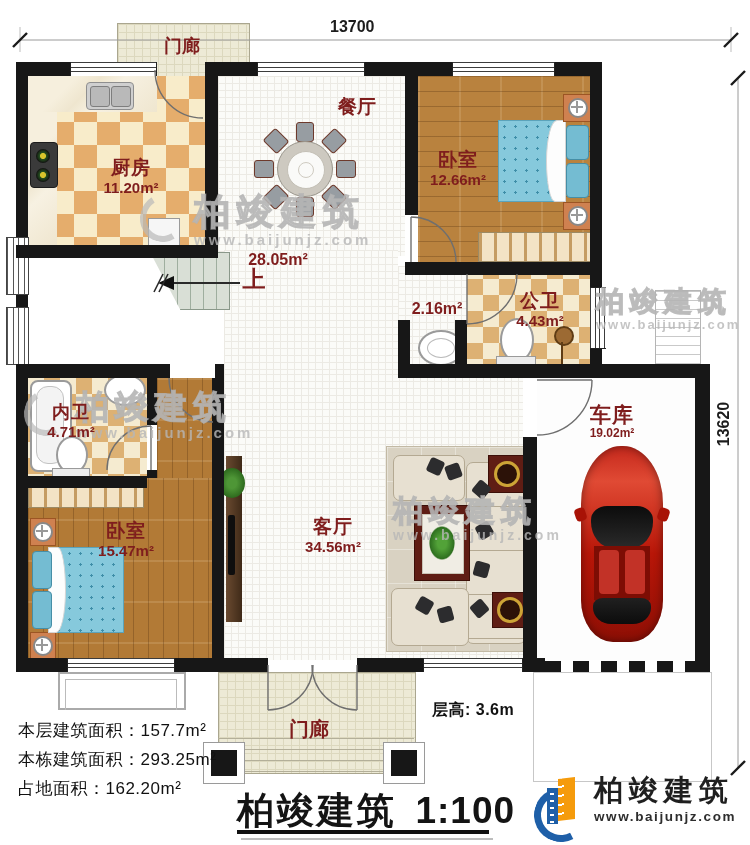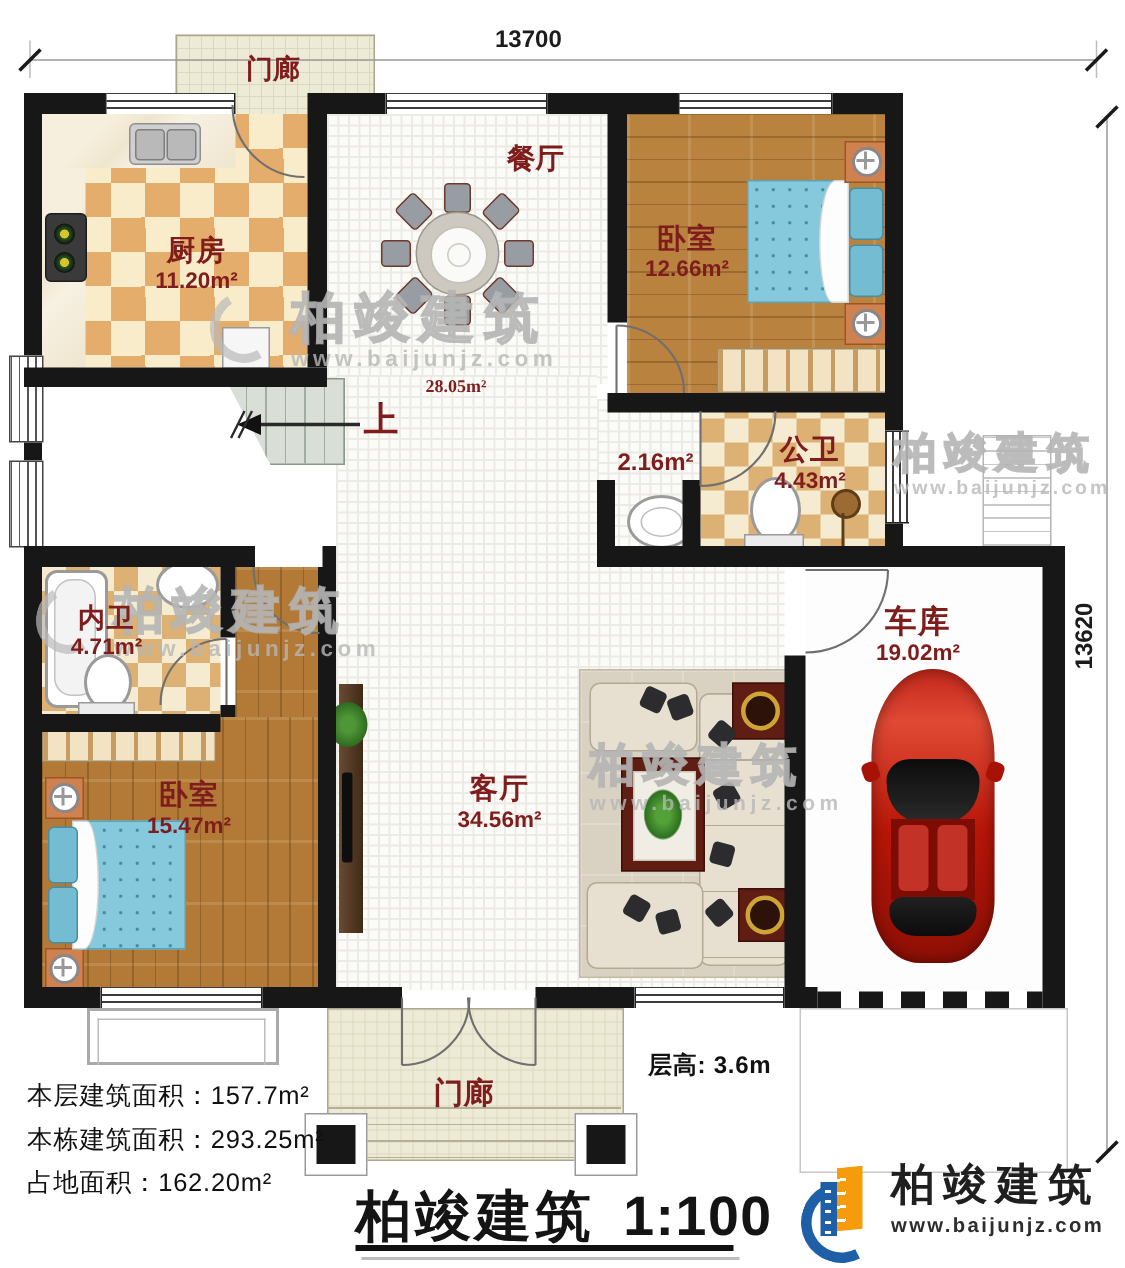--- a/index.html
+++ b/index.html
@@ -295,21 +295,21 @@
       <div class="wm-url" style="font-size:14px;letter-spacing:3px;margin-top:2px;">www.baijunjz.com</div>
     </div>
   </div>
 
   <div class="lbl" style="left:132px;top:36px;width:100px;font-size:18px;"><span>门廊</span></div>
   <div class="lbl" style="left:81px;top:157px;width:100px;">
     <div class="room-name">厨房</div>
       <div class="room-area">11.20m²</div>
   </div>
   <div class="lbl" style="left:307px;top:96px;width:100px;font-size:19px;"><span>餐厅</span></div>
-  <div class="lbl room-area" style="left:254px;top:251px;width:100px;font-size:12px;font-family:Liberation Serif, serif;"><span>28.05m²</span></div>
+  <div class="lbl room-area" style="left:228px;top:251px;width:100px;font-size:16px;"><span>28.05m²</span></div>
   <div class="lbl" style="left:408px;top:149px;width:100px;">
     <div class="room-name">卧室</div>
       <div class="room-area">12.66m²</div>
   </div>
   <div class="lbl" style="left:490px;top:290px;width:100px;">
     <div class="room-name">公卫</div>
       <div class="room-area">4.43m²</div>
   </div>
   <div class="lbl room-area" style="left:387px;top:300px;width:100px;font-size:16px;"><span>2.16m²</span></div>
   <div class="lbl" style="left:21px;top:402px;width:100px;">
@@ -319,21 +319,21 @@
   <div class="lbl" style="left:76px;top:520px;width:100px;">
     <div class="room-name">卧室</div>
       <div class="room-area">15.47m²</div>
   </div>
   <div class="lbl" style="left:283px;top:516px;width:100px;">
     <div class="room-name">客厅</div>
       <div class="room-area">34.56m²</div>
   </div>
   <div class="lbl" style="left:562px;top:403px;width:100px;">
     <div class="room-name" style="font-size:21px;">车库</div>
-      <div class="room-area" style="font-size:15px;">19.02m²</div>
+      <div class="room-area" style="font-size:12px;">19.02m²</div>
   </div>
   <div class="lbl" style="left:259px;top:718px;width:100px;font-size:20px;"><span>门廊</span></div>
   <div class="lbl up-lbl" style="left:234px;top:266px;width:40px;"><span>上</span></div>
 
   <div class="dim" style="left:330px;top:18px;"><span>13700</span></div>
   <div class="dim" style="left:688px;top:415px;width:72px;transform:rotate(-90deg);text-align:center;"><span>13620</span></div>
 
   <div class="stat" style="left:18px;top:719px;"><span>本层建筑面积：157.7m²</span></div>
   <div class="stat" style="left:18px;top:748px;"><span>本栋建筑面积：293.25m²</span></div>
   <div class="stat" style="left:18px;top:777px;"><span>占地面积：162.20m²</span></div>

